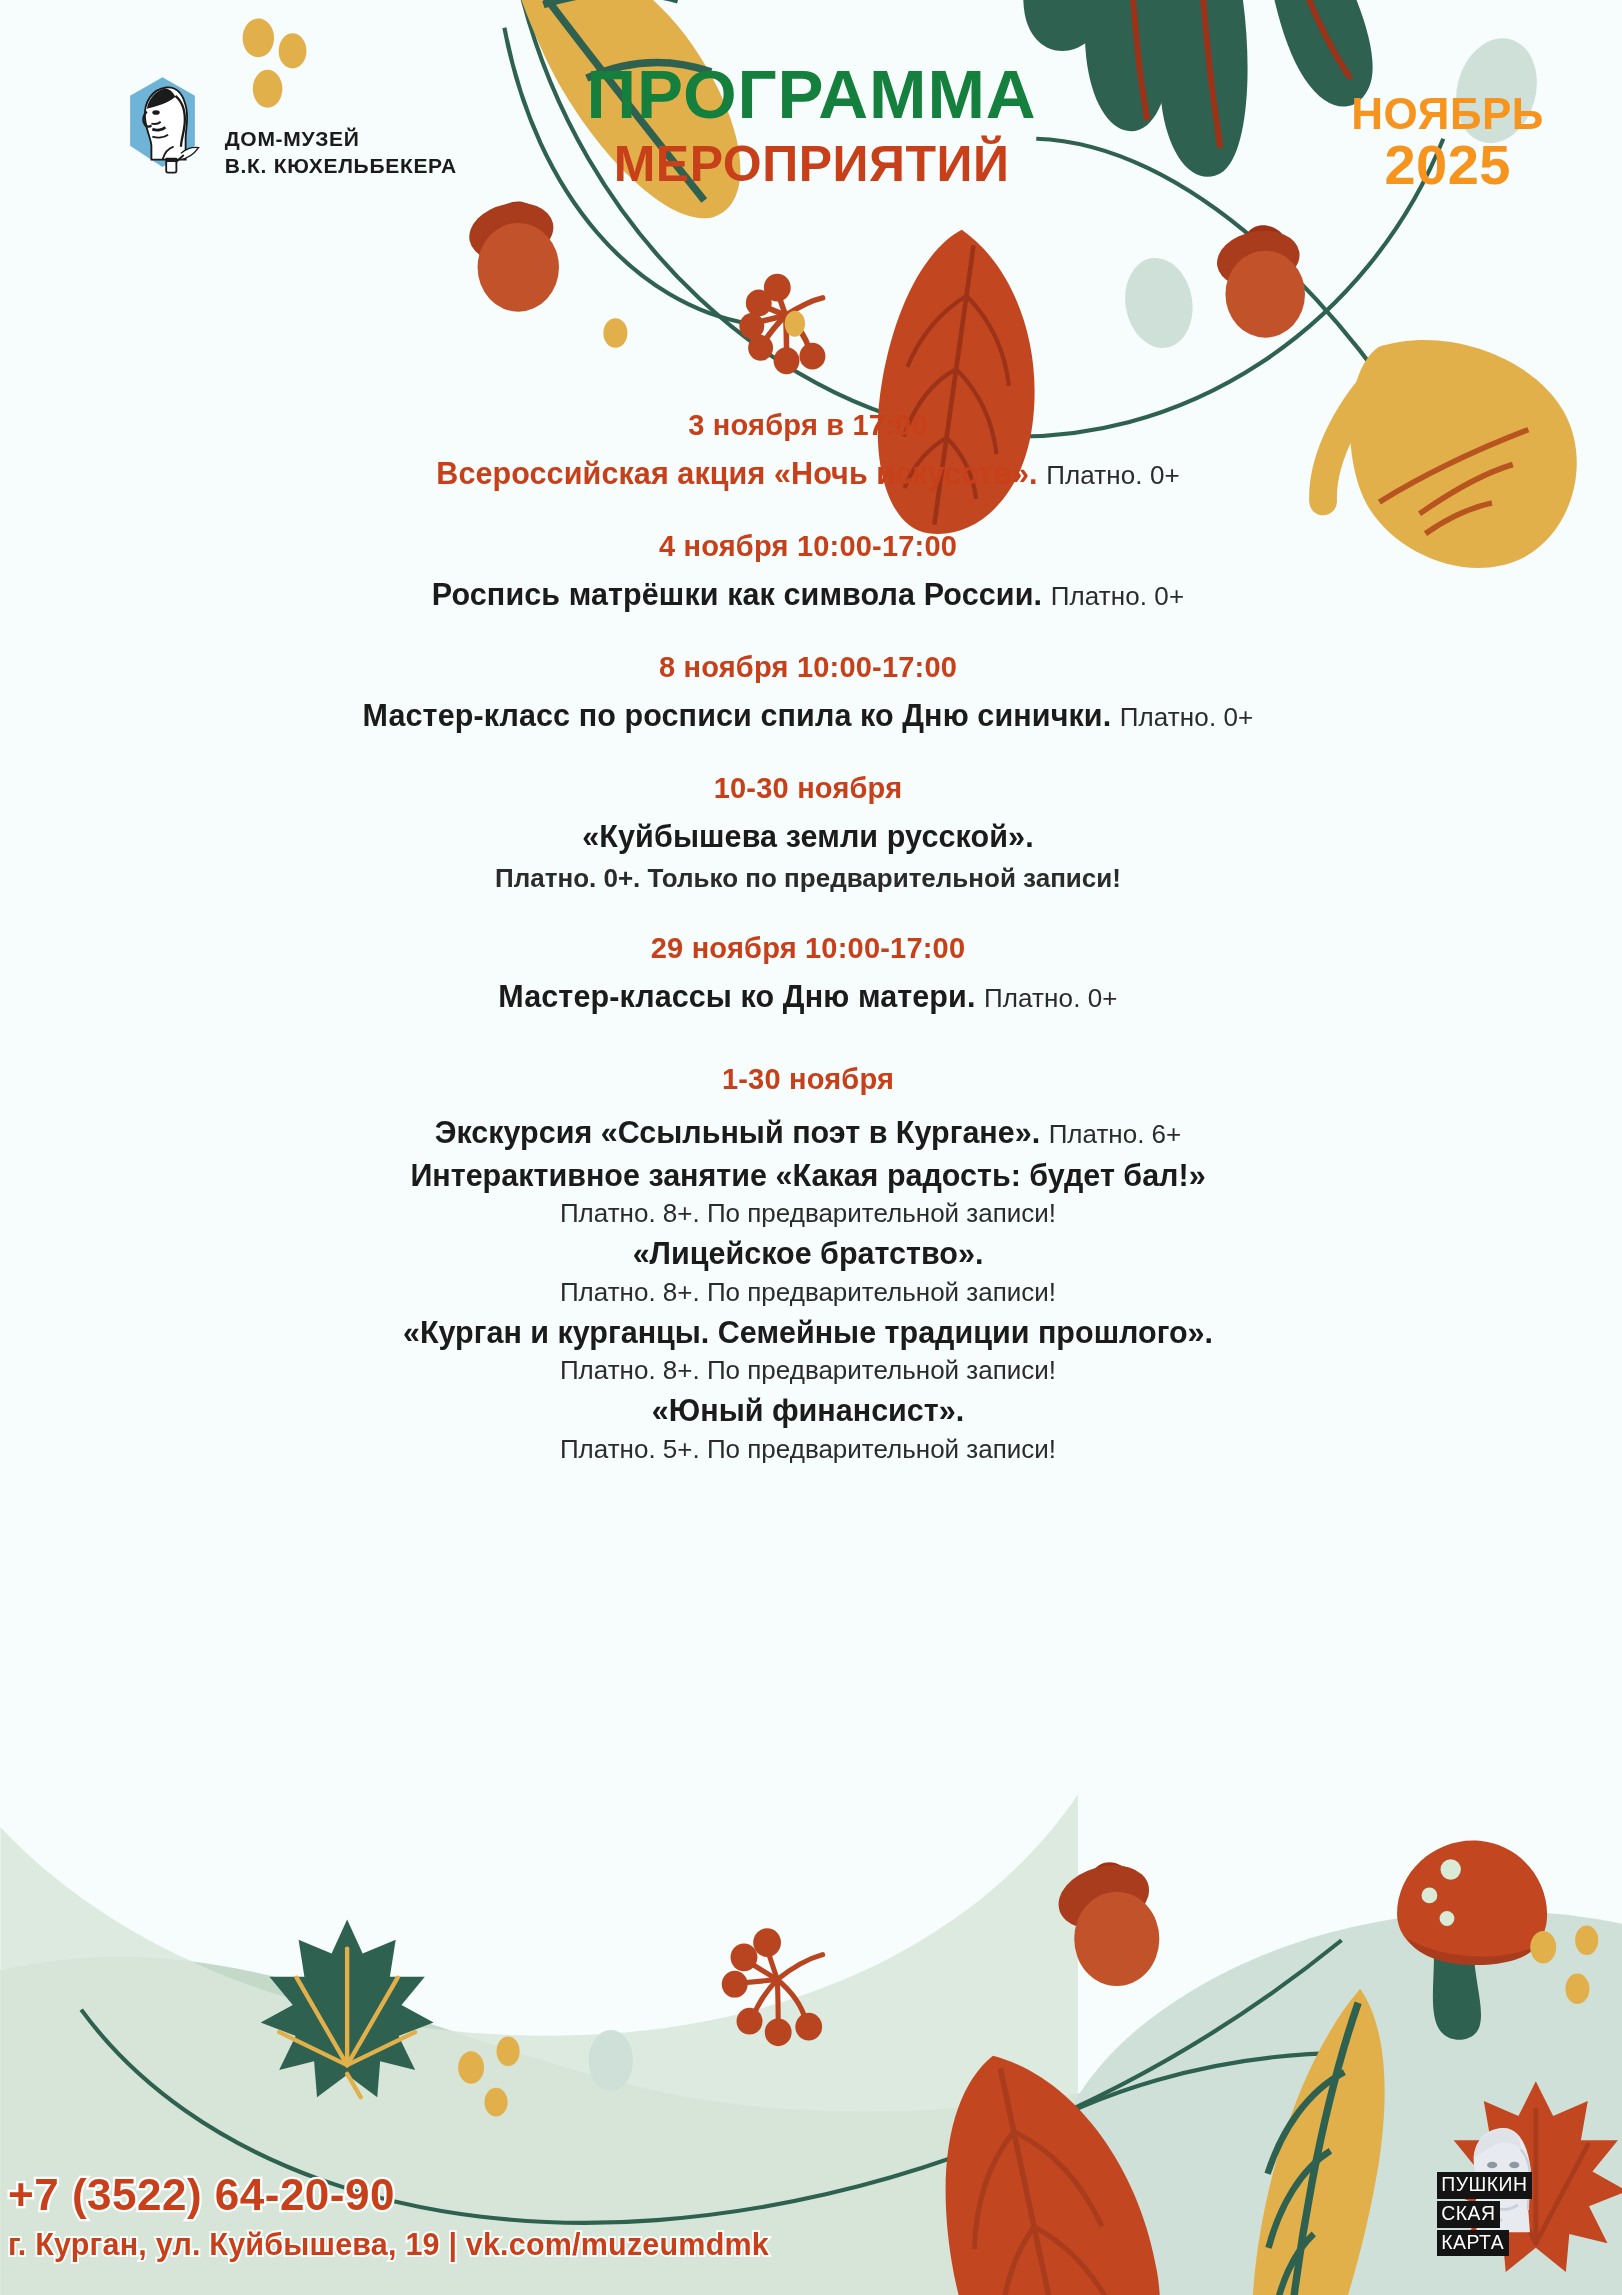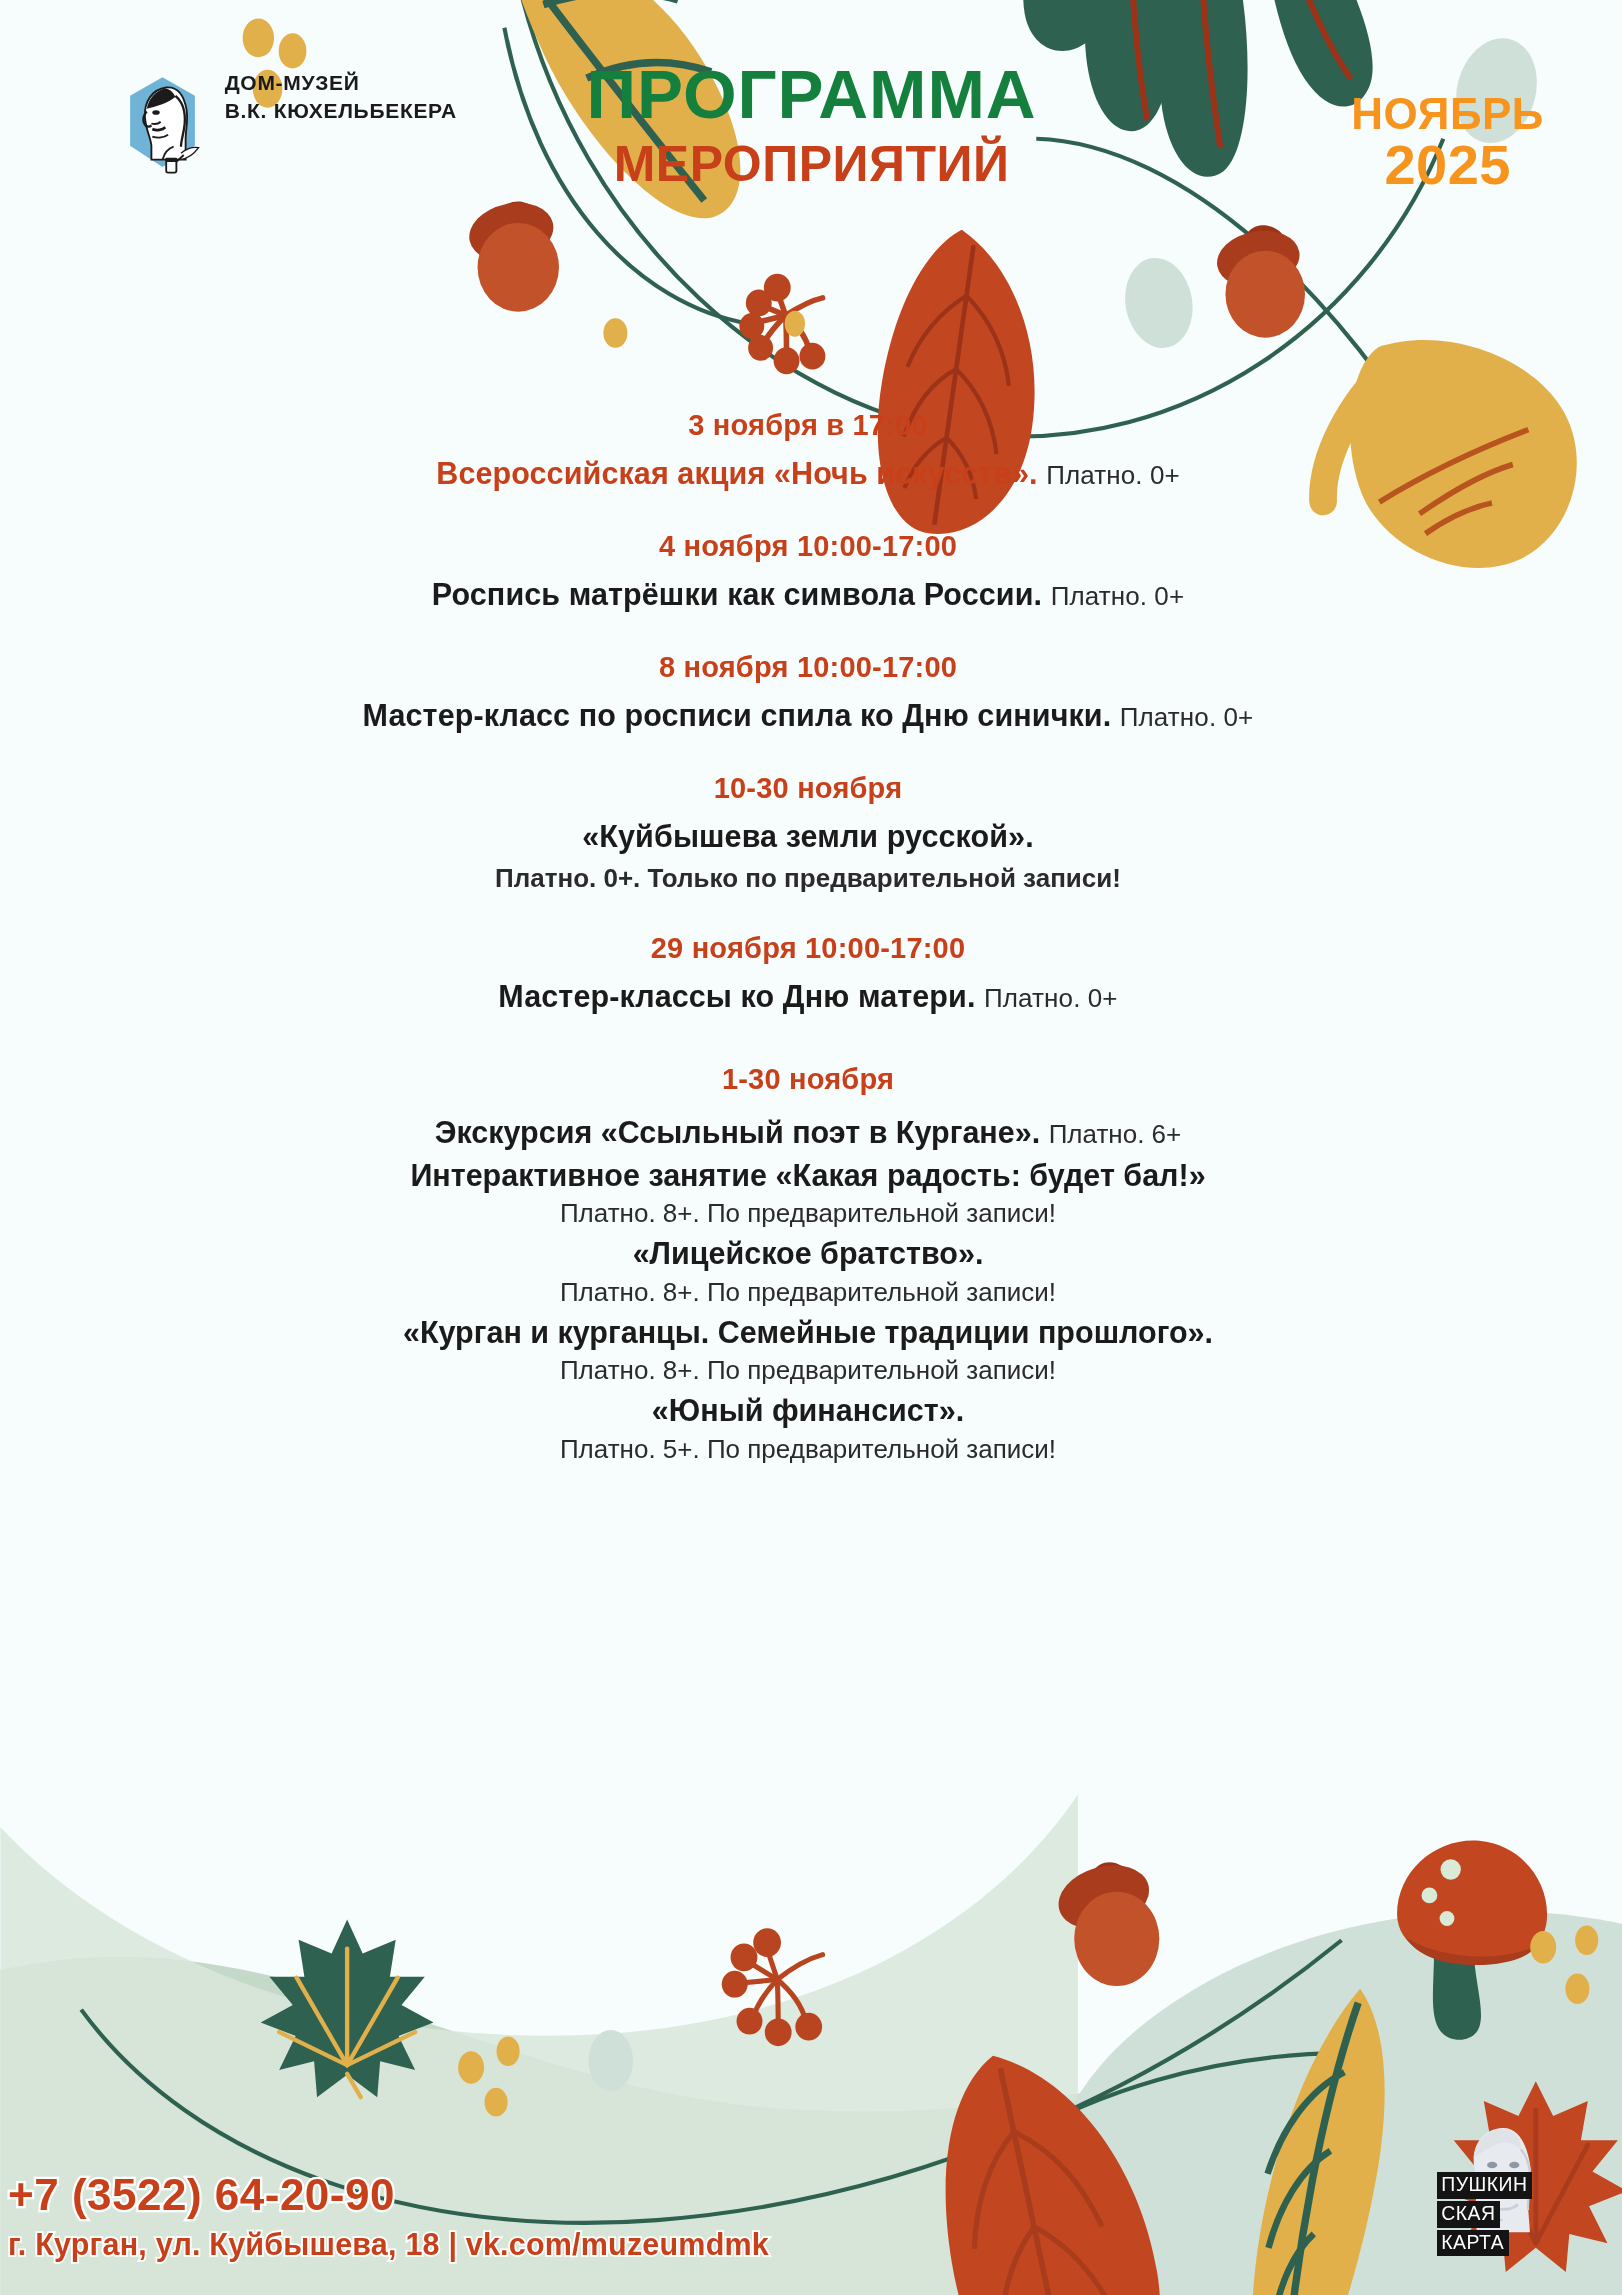--- a/index.html
+++ b/index.html
@@ -14,21 +14,21 @@
 
   
   .deco{ position:absolute; inset:0; pointer-events:none; }
   .deco svg{ position:absolute; inset:0; width:1623px; height:2295px; }
 
   
   .header{ position:absolute; left:0; top:0; width:1623px; height:296px; }
 
   .logo-wrap{
     position:absolute; left:116px; top:69px;
-    display:flex; align-items:flex-start; gap:15.7px;
+    display:flex; align-items:flex-end; gap:15.7px;
   }
   .logo-mark{ width:93px; height:111px; flex:0 0 auto; }
   .logo-text{
     font-weight:bold; color:#1b1b1b;
     font-size:21px; line-height:1.32; letter-spacing:0.7px;
     white-space:pre-line;
   }
 
   .title-block{
     position:absolute; left:0; top:60px; width:1623px;
@@ -409,21 +409,21 @@
       <div class="ll-item">
         <div class="ll-title">«Юный финансист».</div>
         <div class="ll-note">Платно. 5+. По предварительной записи!</div>
       </div>
     </div>
 
   </div>
 
   <div class="footer">
     <div class="phone">+7 (3522) 64-20-90</div>
-    <div class="addr">г. Курган, ул. Куйбышева, 18 | vk.com/muzeumdmk</div>
+    <div class="addr">г. Курган, ул. Куйбышева, 19 | vk.com/muzeumdmk</div>
   </div>
 
   <div class="pushkin">
     <svg viewBox="0 0 290 310" width="134" height="143" xmlns="http://www.w3.org/2000/svg">
       <g>
         <path d="M150,24 C110,26 86,58 88,98 C90,128 100,142 98,164 L84,206 L96,250 L210,250
                  L206,198 C206,172 216,150 212,116 C206,62 186,22 150,24 Z" fill="#e7eaee"></path>
         <path d="M148,26 C116,30 92,54 88,88 C104,80 122,64 140,58 C160,52 180,58 190,70
                  C192,48 174,24 148,26 Z" fill="#dfe3e8"></path>
         <path d="M190,70 C206,88 212,118 210,146 C208,170 204,186 206,202" fill="none" stroke="#c9cfd6" stroke-width="5"></path>

